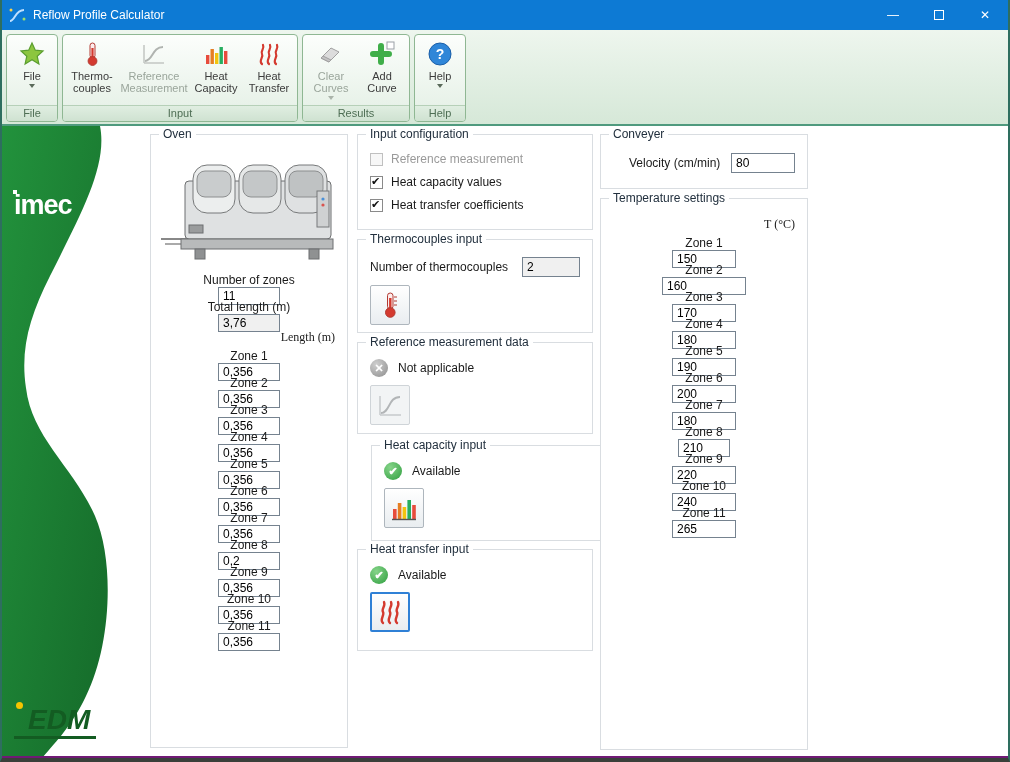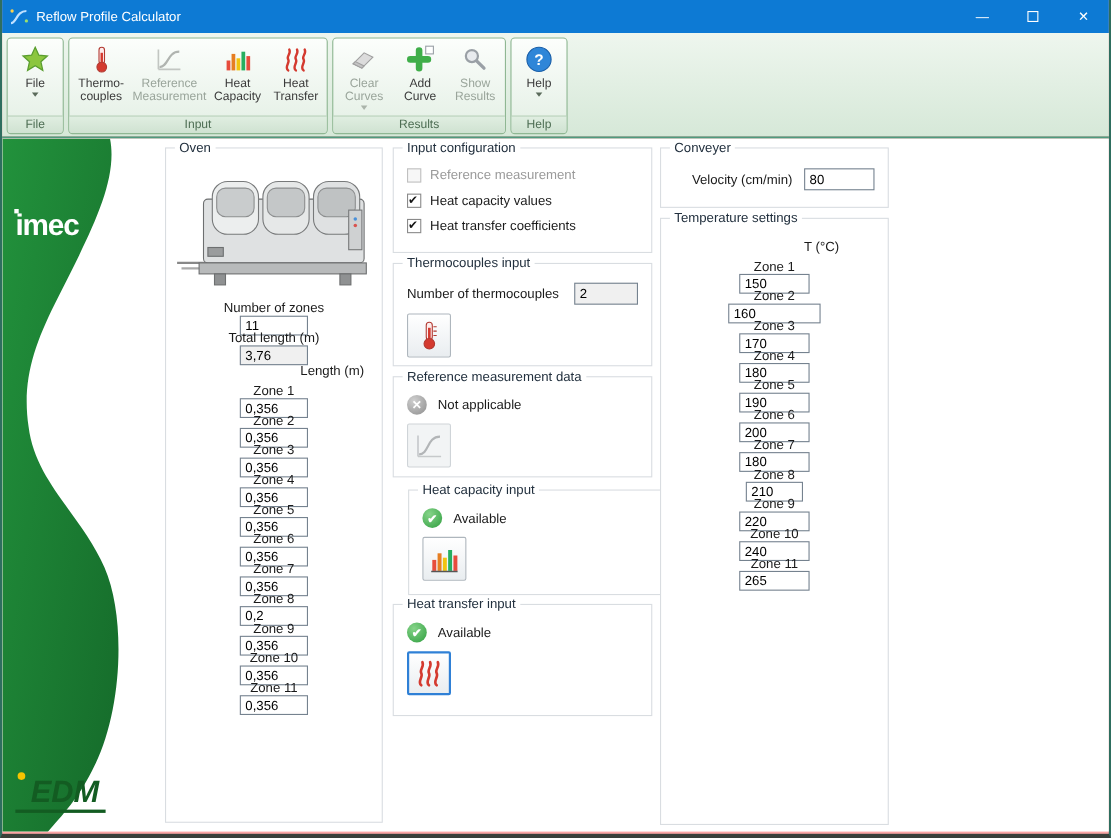--- a/index.html
+++ b/index.html
@@ -1,17 +1,17 @@
 <!DOCTYPE html>
 <html><head>
 <meta charset="utf-8">
 <style>
   * { margin:0; padding:0; box-sizing:border-box; }
   body { background:#555; font-family:"Liberation Sans", sans-serif; font-size:12px; color:#1a1a1a; }
-  .window { width:1010px; height:762px; background:#fca5a5; position:relative;
+  .window { width:1010px; height:762px; background:#701a75; position:relative;
             border-left:2px solid #2e6e5f; border-right:2px solid #2e6e5f; border-bottom:4px solid #3a3f3a; }
 
   
   .titlebar { height:30px; background:#0d7ad4; color:#fff; display:flex; align-items:center; padding-left:6px; }
   .titlebar .app-icon { width:20px; height:18px; margin-right:5px; }
   .titlebar .title { font-size:12px; }
   .winbtns { margin-left:auto; display:flex; height:100%; }
   .winbtn { width:46px; height:100%; display:flex; align-items:center; justify-content:center; color:#fff; font-size:12px; cursor:default; }
   .maxglyph { width:10px; height:10px; border:1px solid #fff; display:inline-block; }
 
@@ -50,21 +50,21 @@
   .tb { height:20px; border:1px solid #75828f; background:#fff; font-family:inherit; font-size:12px;
         padding:1px 4px; width:62px; }
   .tb.ro { background:#f0f0f0; }
 
   .row { display:flex; align-items:center; justify-content:space-between; height:22px; margin:0 12px 5px 12px;flex-direction:column; }
   .row .lbl { color:#1a1a1a; }
 
   
   .oven-inner { padding-top:10px; }
   .hdr-right { display:flex; justify-content:flex-end; margin:8px 12px 4px 12px; }
-  .hdr-right span { width:62px; text-align:left; }
+  .hdr-right span { width:62px; text-align:right;font-family:Liberation Serif, serif; }
 
   
   .cbrow { display:flex; align-items:center; gap:8px; margin:0 0 9px 12px; height:14px; }
   .cb { width:13px; height:13px; border:1px solid #8a8a8a; background:#fff; position:relative; flex:0 0 13px; }
   .cb.checked::after { content:"\2714"; position:absolute; top:-2px; left:0px; font-size:11px; color:#111; }
   .cb.dis { border-color:#c0c0c0; background:#f7f7f7; }
   .cblabel.dis { color:#9a9a9a; }
 
   
   .strow { display:flex; align-items:center; gap:10px; margin:0 0 8px 12px; }
@@ -181,29 +181,20 @@
           <span class="dd"></span>
         </div>
         <div class="rbtn" style="width:50px">
           <span class="ric">
             <svg width="26" height="26" viewBox="0 0 26 26">
               <path d="M12 5 v16 M4 13 h16" stroke="#3fae49" stroke-width="6" stroke-linecap="round"></path>
               <rect x="18" y="1" width="7" height="7" fill="#fff" stroke="#9aa0a6"></rect>
             </svg>
           </span>
           <span>Add Curve</span>
-        </div>
-        <div class="rbtn disabled" style="width:50px">
-          <span class="ric">
-            <svg width="26" height="26" viewBox="0 0 26 26">
-              <circle cx="10" cy="10" r="5.5" fill="#e8ebee" stroke="#9aa0a6" stroke-width="2"></circle>
-              <line x1="14.5" y1="14.5" x2="21" y2="21" stroke="#9aa0a6" stroke-width="3" stroke-linecap="round"></line>
-            </svg>
-          </span>
-          <span>Show Results</span>
         </div>
       </div>
       <div class="rcap">Results</div>
     </div>
 
     <div class="rgroup">
       <div class="rbtns">
         <div class="rbtn">
           <span class="ric">
             <svg width="26" height="26" viewBox="0 0 26 26">

